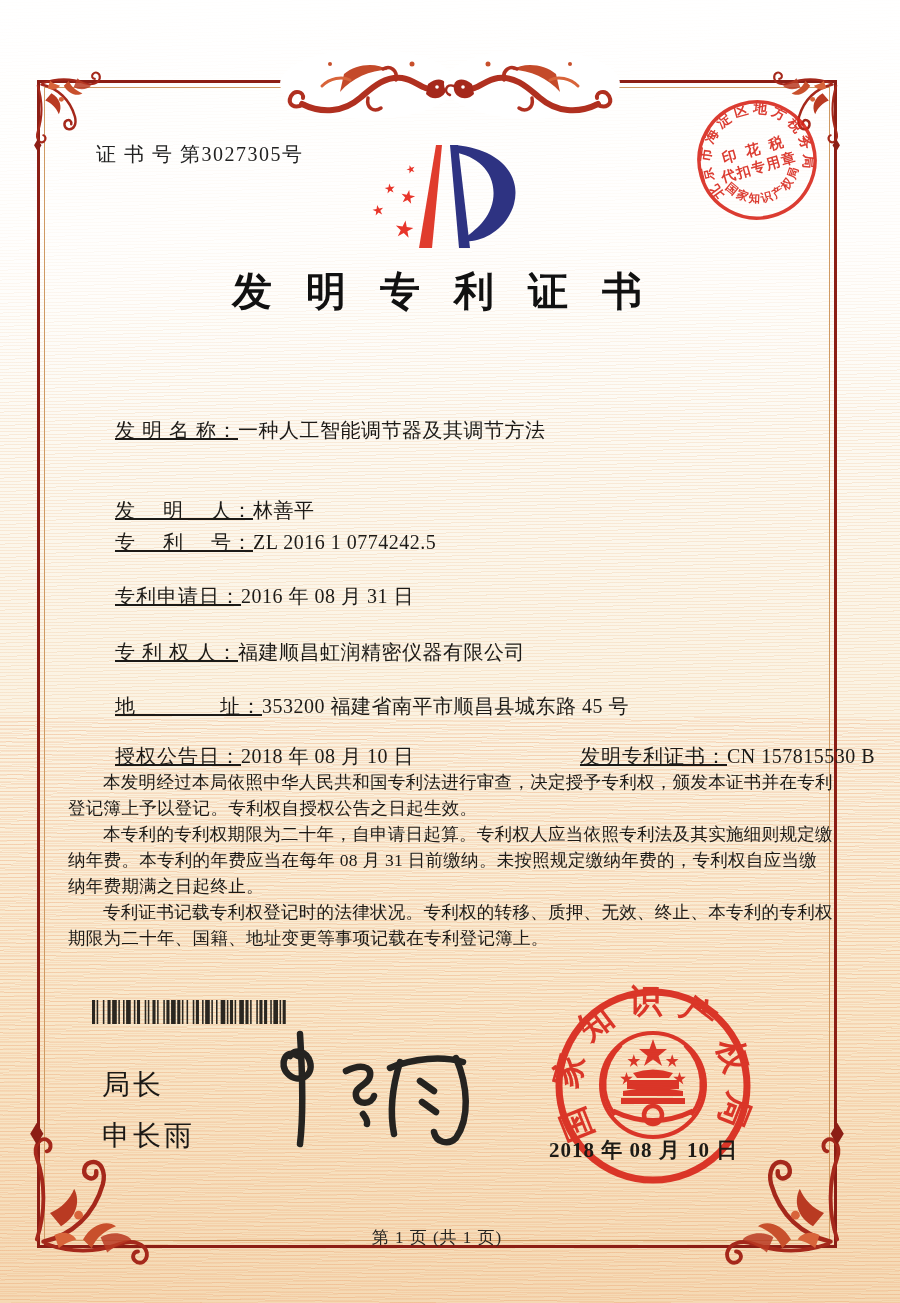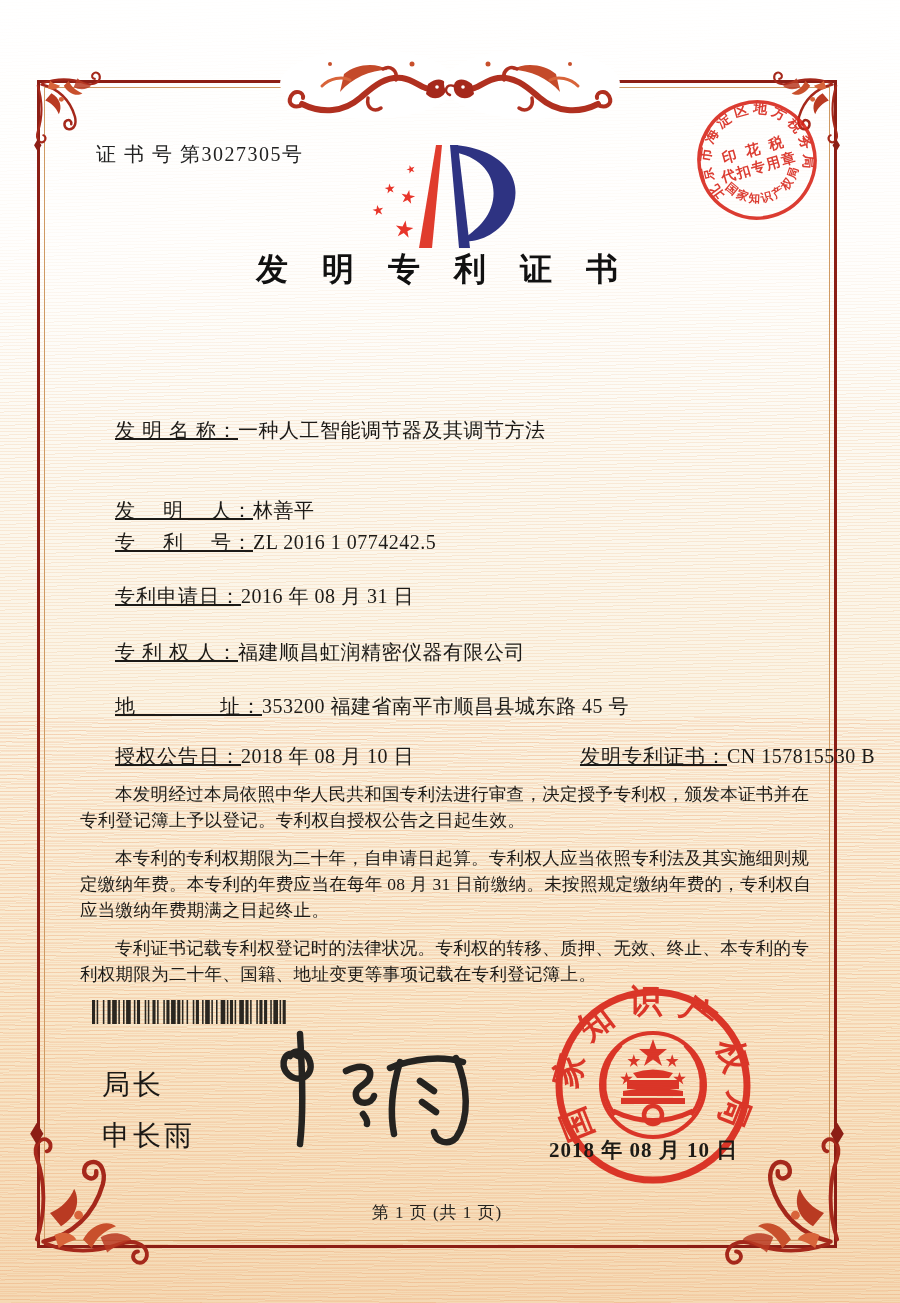--- a/index.html
+++ b/index.html
@@ -18,38 +18,38 @@
   .topwhite{position:absolute;left:0;right:0;top:0;height:430px;pointer-events:none;
     background:linear-gradient(180deg,rgba(255,255,255,.95) 0%,rgba(255,255,255,.75) 55%,rgba(255,255,255,0) 100%);}
   .frame-outer{position:absolute;left:37px;top:80px;width:800px;height:1168px;
     border:3px solid #8c1e15;box-sizing:border-box;}
   .frame-inner{position:absolute;left:44px;top:87px;width:786px;height:1154px;
     border:1.5px solid #cf9a63;box-sizing:border-box;}
   .certno{position:absolute;left:96px;top:141px;font-size:20px;color:#222;
     letter-spacing:1.5px;white-space:pre;}
   .logo{position:absolute;left:366px;top:130px;width:210px;height:128px;}
   .logo .star{position:absolute;color:#e8352a;line-height:1;}
-  .title{position:absolute;left:37px;top:248px;width:800px;text-align:center;
-    font-size:32px;font-weight:600;color:#111;letter-spacing:34px;text-indent:34px;white-space:nowrap;}
+  .title{position:absolute;left:37px;top:264px;width:800px;text-align:center;
+    font-size:40px;font-weight:600;color:#111;letter-spacing:34px;text-indent:34px;white-space:nowrap;}
   .frow{position:absolute;left:95px;font-size:20px;color:#1c1a17;white-space:pre;}
   .frow .lab{display:inline-block;letter-spacing:1px;text-decoration:underline;}
   .frow .val{letter-spacing:.5px;}
   .grant2{position:absolute;left:455px;top:0;}
   .paras{position:absolute;left:68px;top:769px;width:766px;font-size:17.5px;
     line-height:26px;color:#1c1a17;letter-spacing:.3px;}
-  .paras p{margin:12px;text-indent:2em;}
+  .paras p{margin:0;text-indent:2em;}
   .barcode-wrap{position:absolute;left:90px;top:1000px;}
   .signer{position:absolute;left:102px;top:1066px;font-size:28px;color:#1b1916;
     font-family:Liberation Serif, serif;letter-spacing:3px;}
   .signer div{margin-bottom:13px;}
   .sig-svg{position:absolute;left:228px;top:1026px;}
   .seal-svg{position:absolute;left:548px;top:981px;}
   .seal-date{position:absolute;left:549px;top:1136px;font-size:21px;font-weight:700;
     color:#1d1b16;letter-spacing:1px;white-space:pre;}
-  .footer{position:absolute;left:37px;top:1201px;width:800px;text-align:center;
+  .footer{position:absolute;left:37px;top:1226px;width:800px;text-align:center;
     font-size:17px;color:#262420;letter-spacing:1px;}
   .tax-svg{position:absolute;left:693px;top:96px;}
   svg{display:block;}
 </style>
 </head>
 <body>
 
 <div class="page">
   <div class="waves"></div>
   <div class="waves2"></div>

